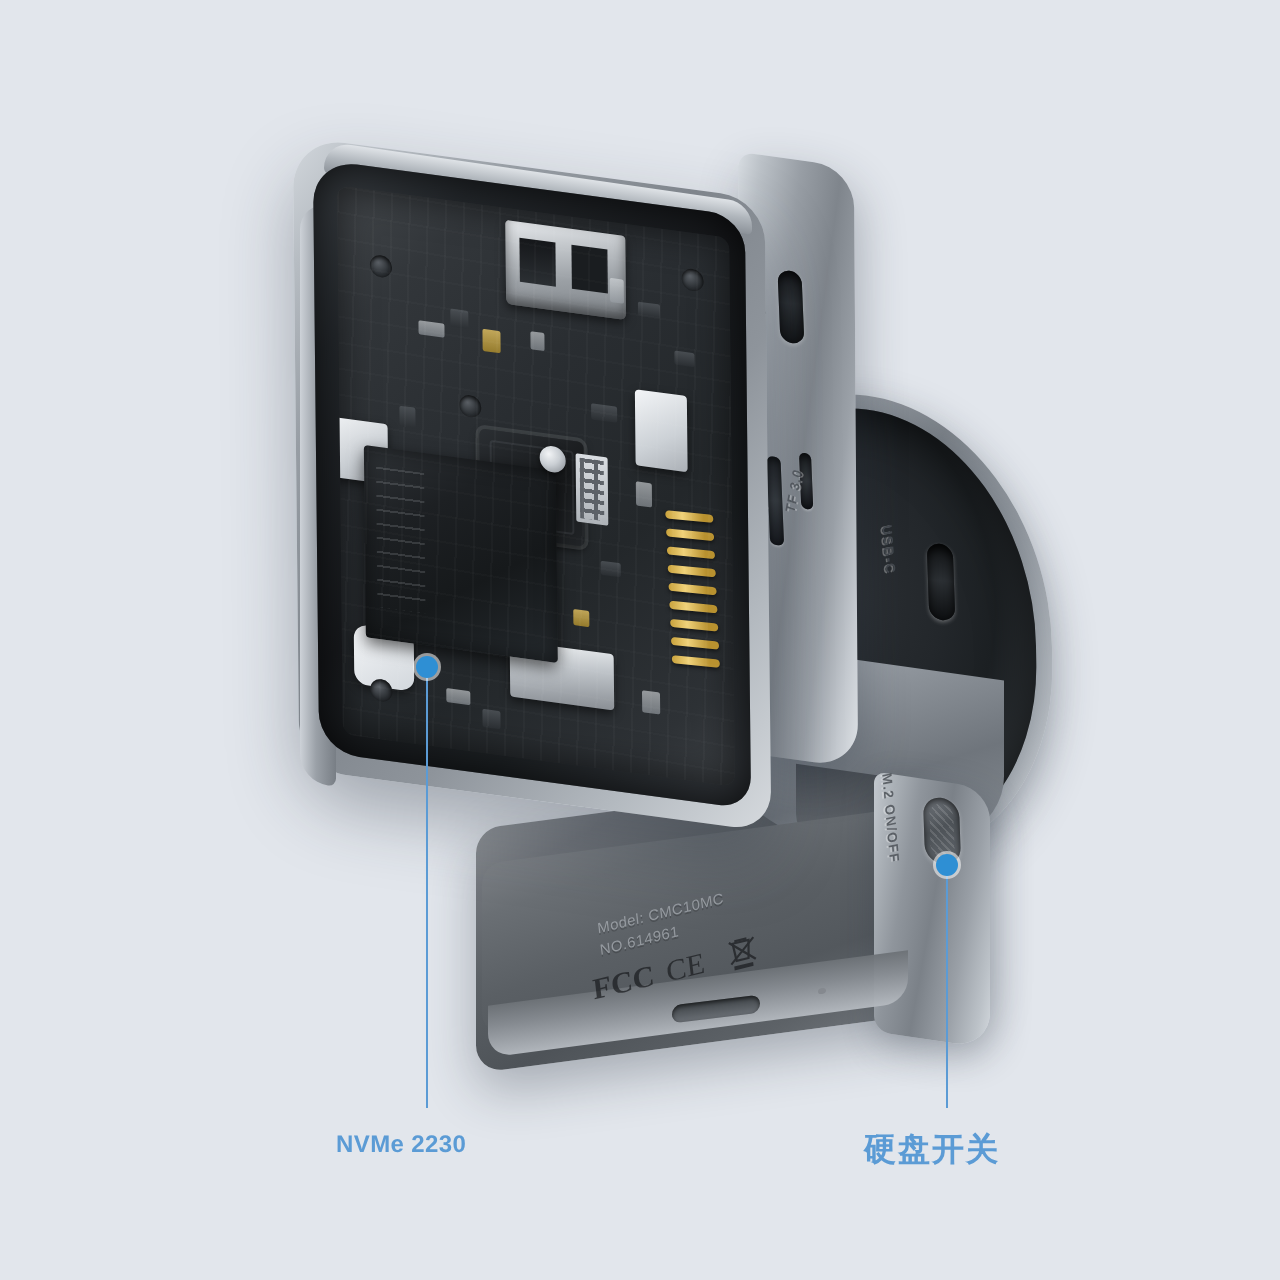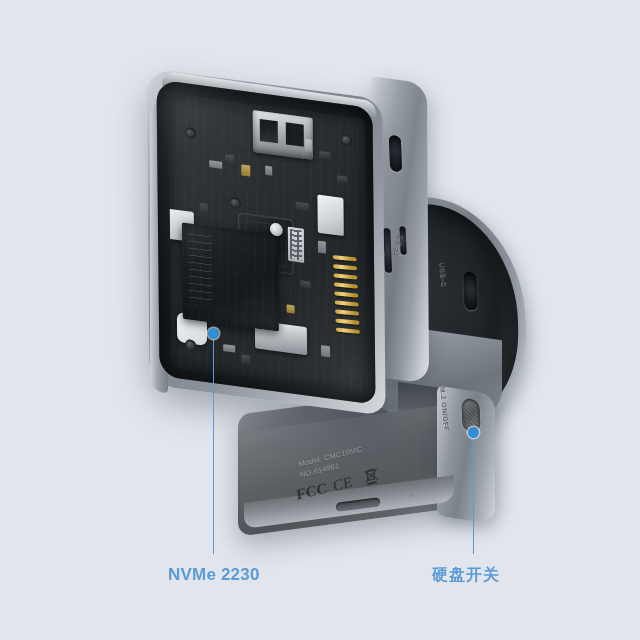--- a/index.html
+++ b/index.html
@@ -294,21 +294,21 @@
     background:#5b9bd5;
   }
   .callout-dot{
     position:absolute; width:11px; height:11px; border-radius:50%;
     background:#2e8fd4;
     box-shadow:0 0 0 1.5px rgba(255,255,255,.55);
   }
   .callout-label{
     position:absolute;
     color:#5b9bd5;
-    font-size:17px;
+    font-size:12px;
     font-weight:700;
     letter-spacing:.2px;
     white-space:nowrap;
   }
   .callout-label.cjk{ font-size:16px; letter-spacing:1px; }
 </style>
 </head>
 <body>
 
 <div id="stage">

